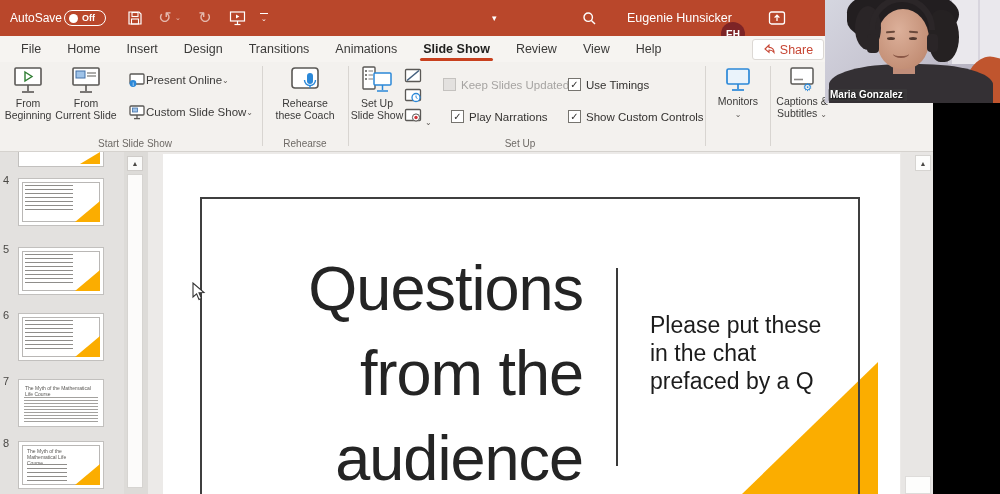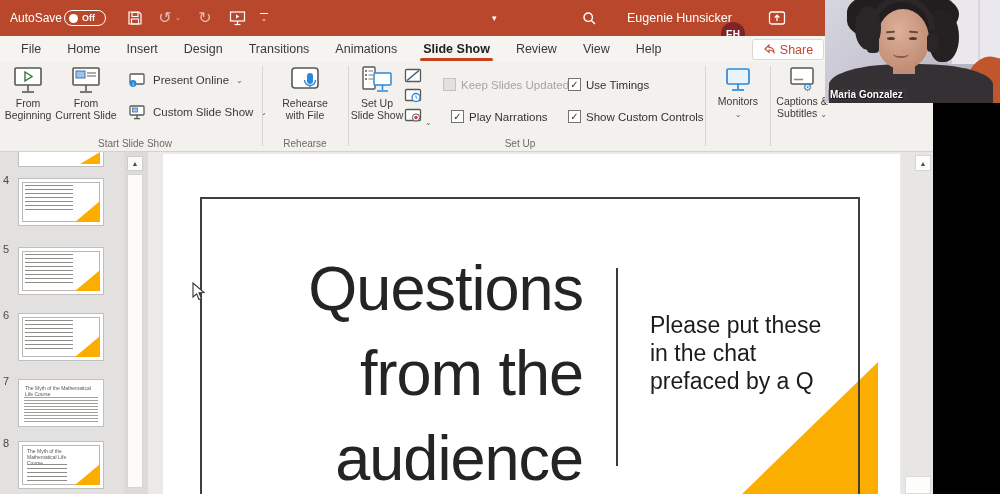--- a/index.html
+++ b/index.html
@@ -30,21 +30,21 @@
   .tab.active { color:#201f1e; font-weight:bold; }
   .tab.active::after { content:""; position:absolute; left:10px; right:10px; bottom:1px; height:3px; background:#c8401e; border-radius:2px; }
   #share-btn { left:752px; top:39px; width:72px; height:21px; background:#fff; border:1px solid #dcd8d4; border-radius:3px; display:flex; align-items:center; justify-content:center; gap:4px; color:#C74634; font-size:12.5px; }
 
   
   #ribbon { left:0; top:62px; width:935px; height:90px; background:#f3f1ee; border-bottom:1px solid #d5d2ce; }
   .rsep { position:absolute; top:4px; height:80px; width:1px; background:#d8d5d1; }
   .big-btn { position:absolute; top:3px; display:flex; flex-direction:column; align-items:center; gap:2px; }
   .big-lbl { font-size:10.5px; color:#3b3a39; text-align:center; line-height:12px; white-space:nowrap; }
   .grp-lbl { position:absolute; top:76px; font-size:10px; color:#6e6a66; text-align:center; white-space:nowrap; }
-  .row-btn { position:absolute; display:flex; align-items:center; gap:7px; font-size:11.5px; color:#3b3a39; white-space:nowrap; }
+  .row-btn { position:absolute; display:flex; align-items:center; gap:0; font-size:11.5px; color:#3b3a39; white-space:nowrap; }
   .chev { font-size:8px; color:#5f5b57; }
   .opt { position:absolute; display:flex; align-items:center; gap:5px; }
   .cb { width:13px; height:13px; border:1px solid #76746f; background:#fff; display:flex; align-items:center; justify-content:center; font-size:10px; color:#323130; }
   .cb.on::after { content:"✓"; }
   .opt-label { font-size:11.5px; color:#33312f; white-space:nowrap; }
   .opt.disabled .cb { background:#e3e1df; border-color:#c4c2bf; }
   .opt.disabled .opt-label { color:#a6a4a2; }
   .small-ic { position:absolute; width:18px; height:15px; }
   #collapse-ribbon { left:910px; top:136px; width:18px; height:14px; font-size:10px; color:#5f5b57; display:flex; align-items:center; justify-content:center; }
 
@@ -225,21 +225,21 @@
     <div class="grp-lbl" style="left:55px;width:160px;">Start Slide Show</div>
     <div class="rsep" style="left:262px;"></div>
 
     <div class="big-btn" style="left:270px;width:70px;">
       <svg width="34" height="30" viewBox="0 0 34 30">
         <rect x="4" y="3" width="26" height="20" rx="3" fill="#fff" stroke="#5a5855" stroke-width="1.6"></rect>
         <rect x="19" y="8" width="6" height="11" rx="3" fill="#2b88d8"></rect>
         <path d="M16.5 15 a5.5 5.5 0 0 0 11 0" fill="none" stroke="#2b88d8" stroke-width="1.4"></path>
         <line x1="22" y1="20.5" x2="22" y2="23" stroke="#2b88d8" stroke-width="1.4"></line>
       </svg>
-      <div class="big-lbl"><span>Rehearse</span><br><span>with File</span></div>
+      <div class="big-lbl"><span>Rehearse</span><br><span>these Coach</span></div>
     </div>
     <div class="grp-lbl" style="left:262px;width:86px;">Rehearse</div>
     <div class="rsep" style="left:348px;"></div>
 
     <div class="big-btn" style="left:352px;width:50px;">
       <svg width="34" height="30" viewBox="0 0 34 30">
         <rect x="3" y="2" width="12" height="22" rx="1" fill="#fff" stroke="#5a5855" stroke-width="1.4"></rect>
         <circle cx="6" cy="6" r="1" fill="#5a5855"></circle>
           <line x1="8.5" y1="6" x2="13" y2="6" stroke="#8a8886" stroke-width="1.1"></line>
         <circle cx="6" cy="10" r="1" fill="#5a5855"></circle>

